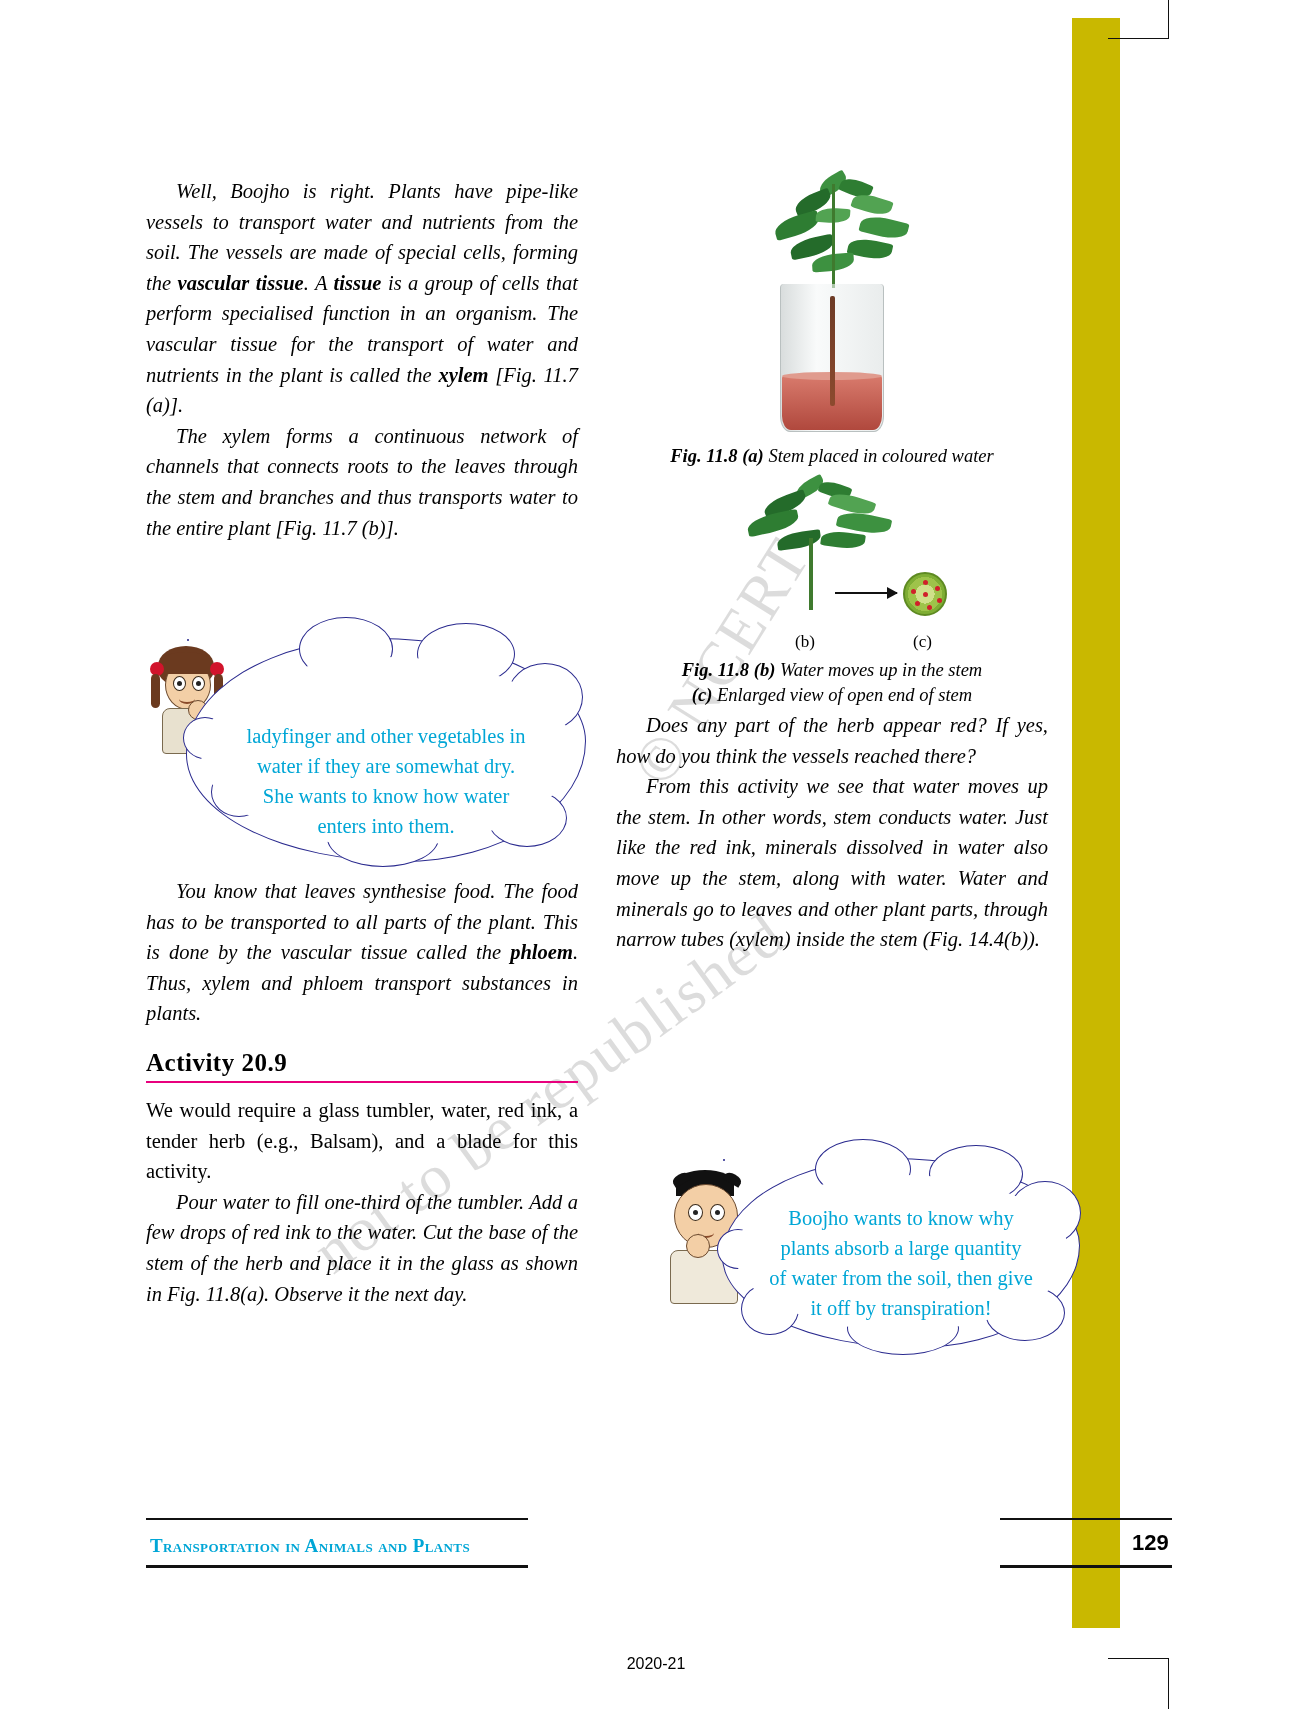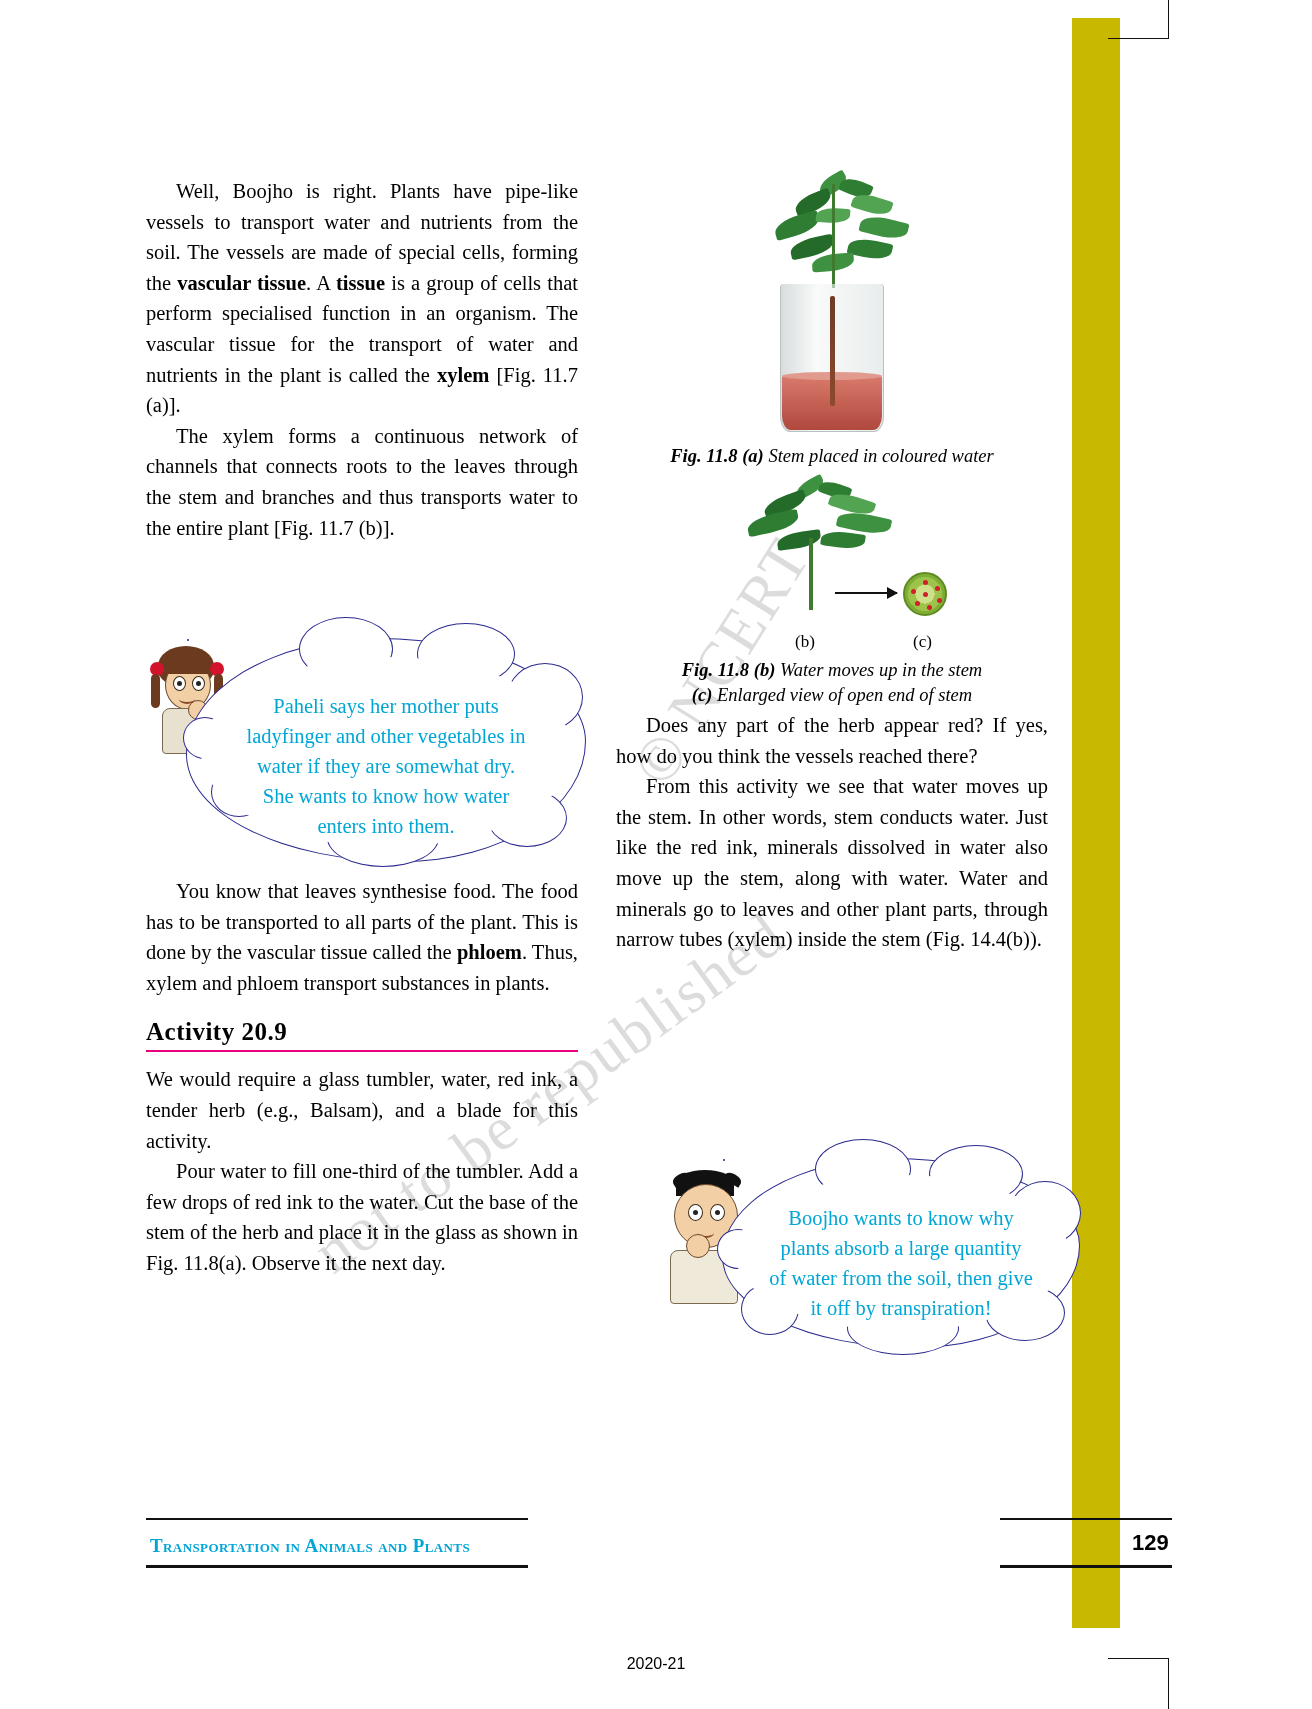--- a/index.html
+++ b/index.html
@@ -53,21 +53,21 @@
   .col-left { left: 146px; top: 176px; }
   .col-right { left: 616px; top: 176px; }
 
   p.body {
     margin: 0 0 0 0;
     font-size: 20.5px;
     line-height: 30.6px;
     text-align: justify;
     text-justify: inter-word;
   }
-  p.indent { text-indent: 30px; }
+  p.indent { text-indent: 30px; font-style: italic; }
   p.body b { font-weight: bold; }
 
   
   .activity-head {
     font-family: "Liberation Serif", serif;
     font-weight: bold;
     font-size: 25px;
     letter-spacing: 0.5px;
     margin: 20px 0 4px 0;
   }
@@ -381,21 +381,20 @@
     <div class="cloud" style="left:40px; top:2px; width:400px; height:224px;">
       <div style="position:absolute; left:-4px; top:78px; width:42px; height:40px; background:#fff; border:1.6px solid #2b2b8f; border-radius:50%;"></div>
       <div style="position:absolute; left:24px; top:128px; width:54px; height:48px; background:#fff; border:1.6px solid #2b2b8f; border-radius:50%;"></div>
       <div style="position:absolute; left:112px; top:-22px; width:92px; height:62px; background:#fff; border:1.6px solid #2b2b8f; border-radius:50%;"></div>
       <div style="position:absolute; left:230px; top:-16px; width:96px; height:60px; background:#fff; border:1.6px solid #2b2b8f; border-radius:50%;"></div>
       <div style="position:absolute; left:320px; top:24px; width:74px; height:66px; background:#fff; border:1.6px solid #2b2b8f; border-radius:50%;"></div>
       <div style="position:absolute; left:300px; top:150px; width:78px; height:56px; background:#fff; border:1.6px solid #2b2b8f; border-radius:50%;"></div>
       <div style="position:absolute; left:140px; top:170px; width:110px; height:56px; background:#fff; border:1.6px solid #2b2b8f; border-radius:50%;"></div>
       <div style="position:absolute; left:14px; top:18px; width:372px; height:190px; background:#fff; border-radius:50%;"></div>
 
-      <div class="bubble-text" style="top:52px;">Paheli says her mother puts</div>
       <div class="bubble-text" style="top:82px;">ladyfinger and other vegetables in</div>
       <div class="bubble-text" style="top:112px;">water if they are somewhat dry.</div>
       <div class="bubble-text" style="top:142px;">She wants to know how water</div>
       <div class="bubble-text" style="top:172px;">enters into them.</div>
     </div>
   </div>
 
   <div class="col col-left" style="top:876px;">
     <p class="body indent">
       <span>You know that leaves synthesise food. The food has to be transported to all parts of the plant. This is done by the vascular tissue called the </span><b>phloem</b><span>. Thus, xylem and phloem transport substances in plants.</span>

